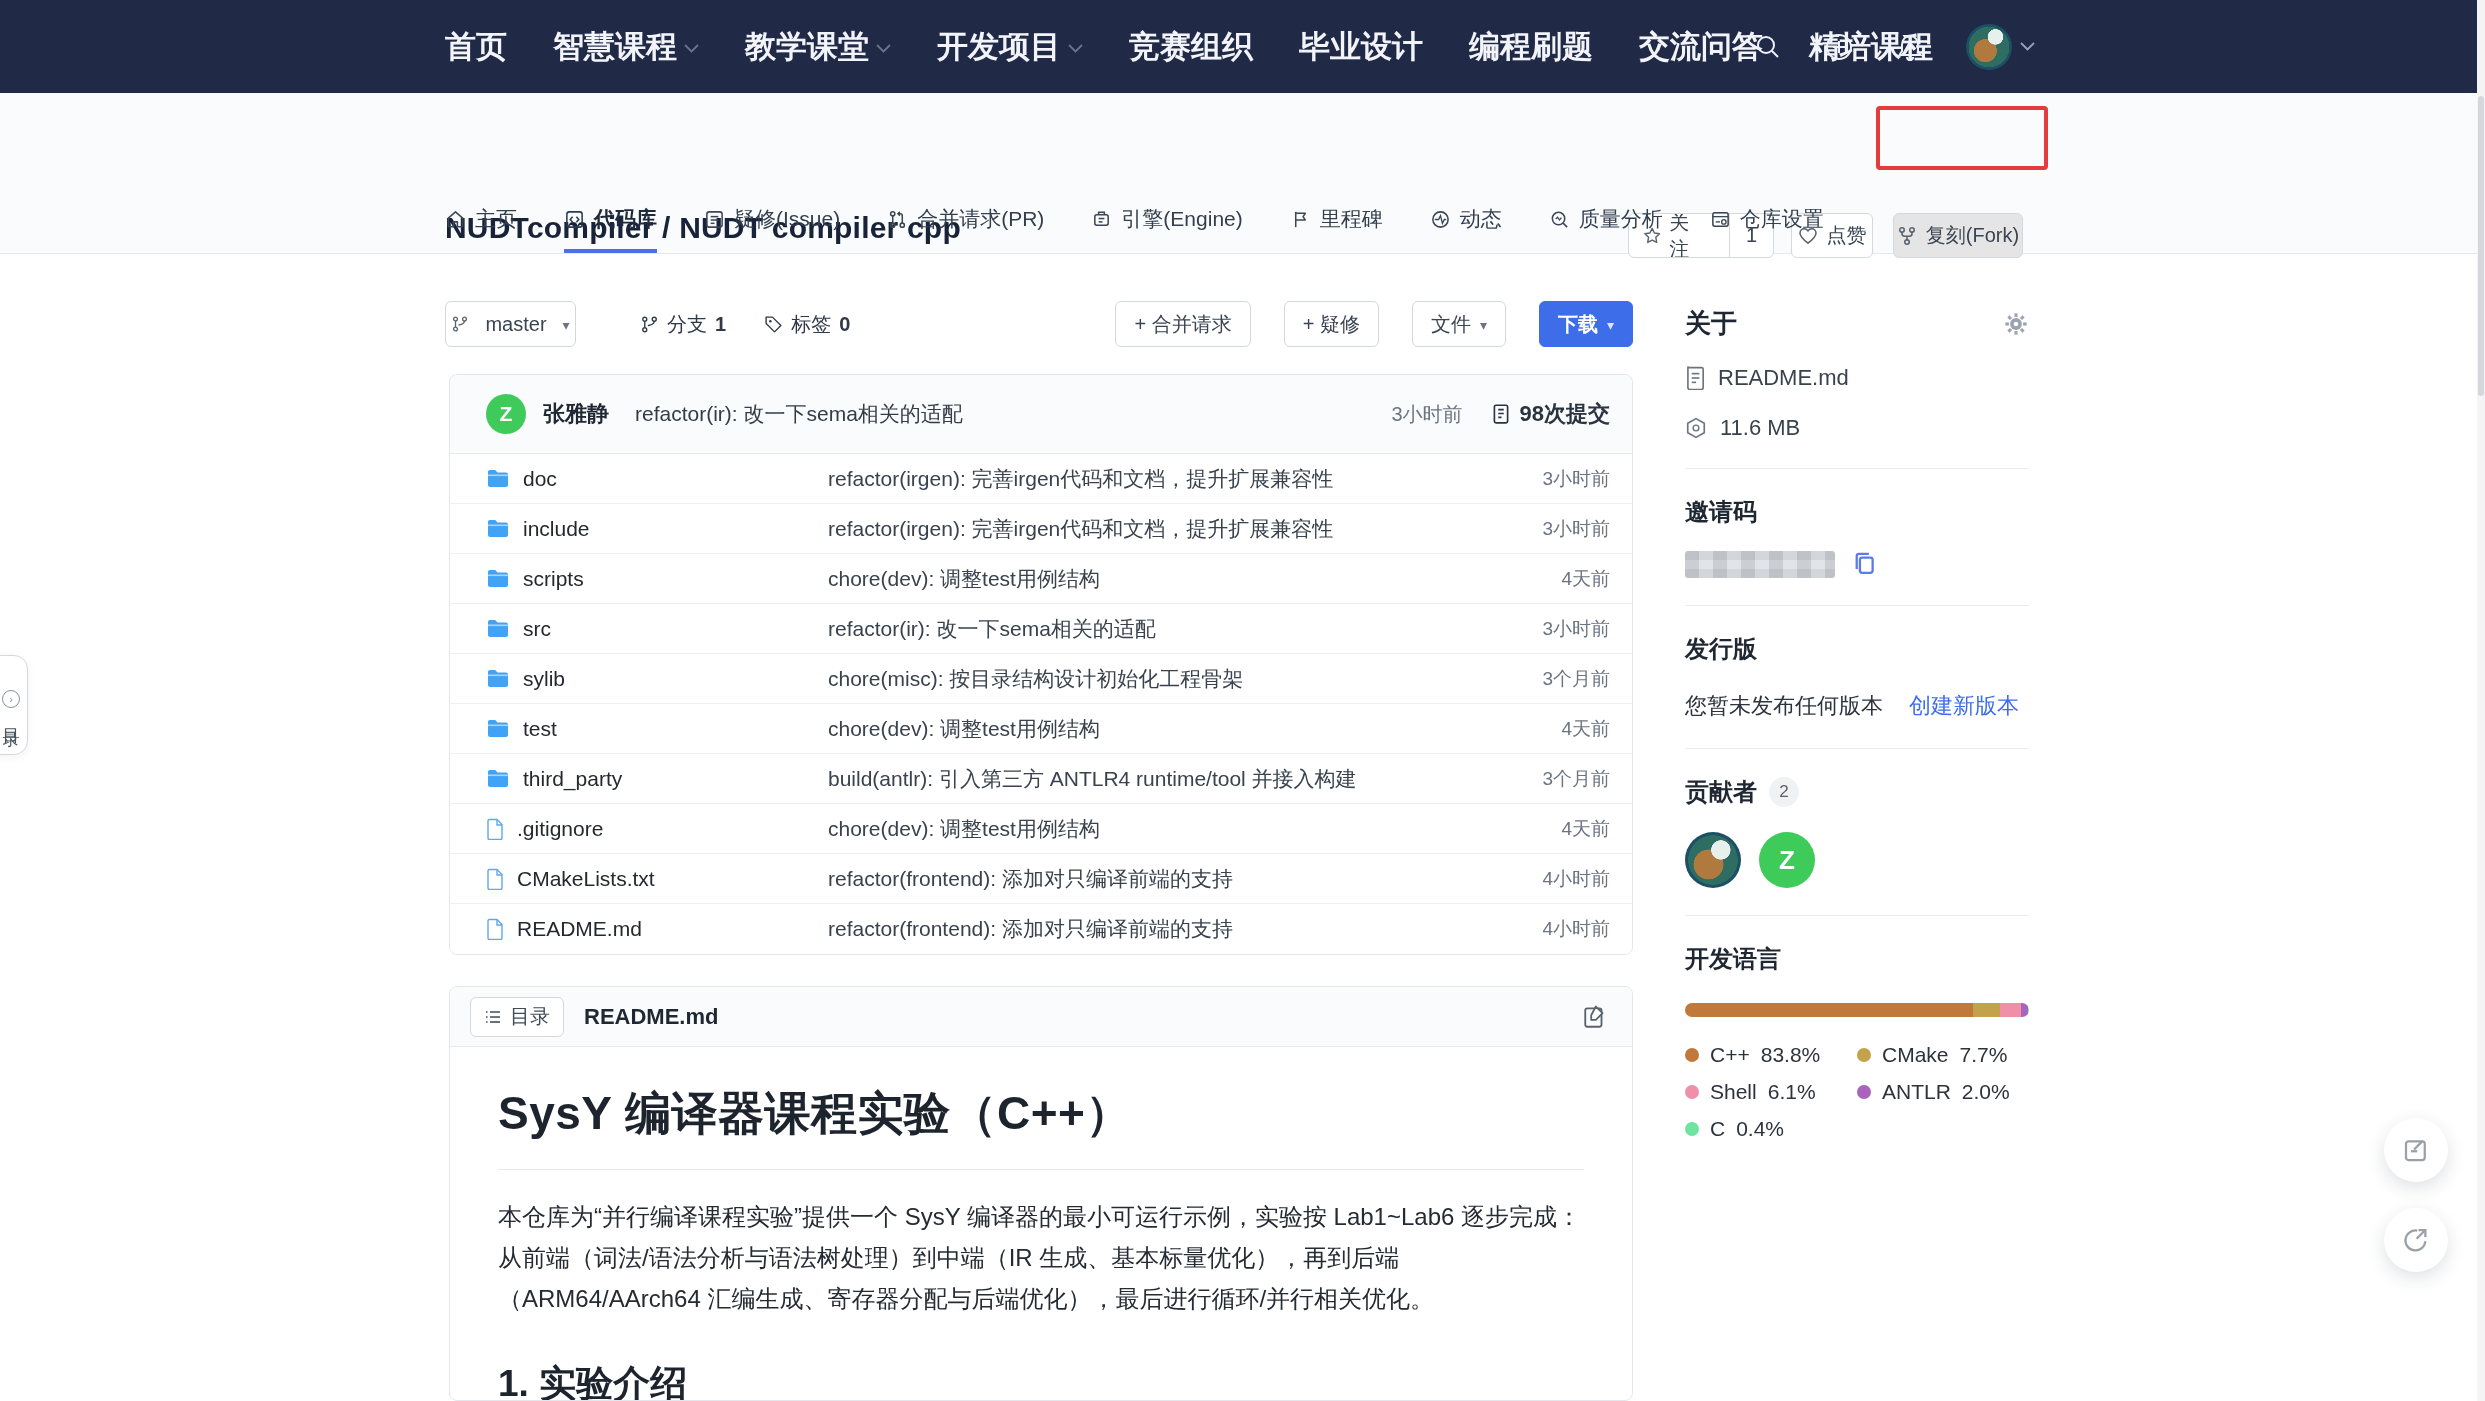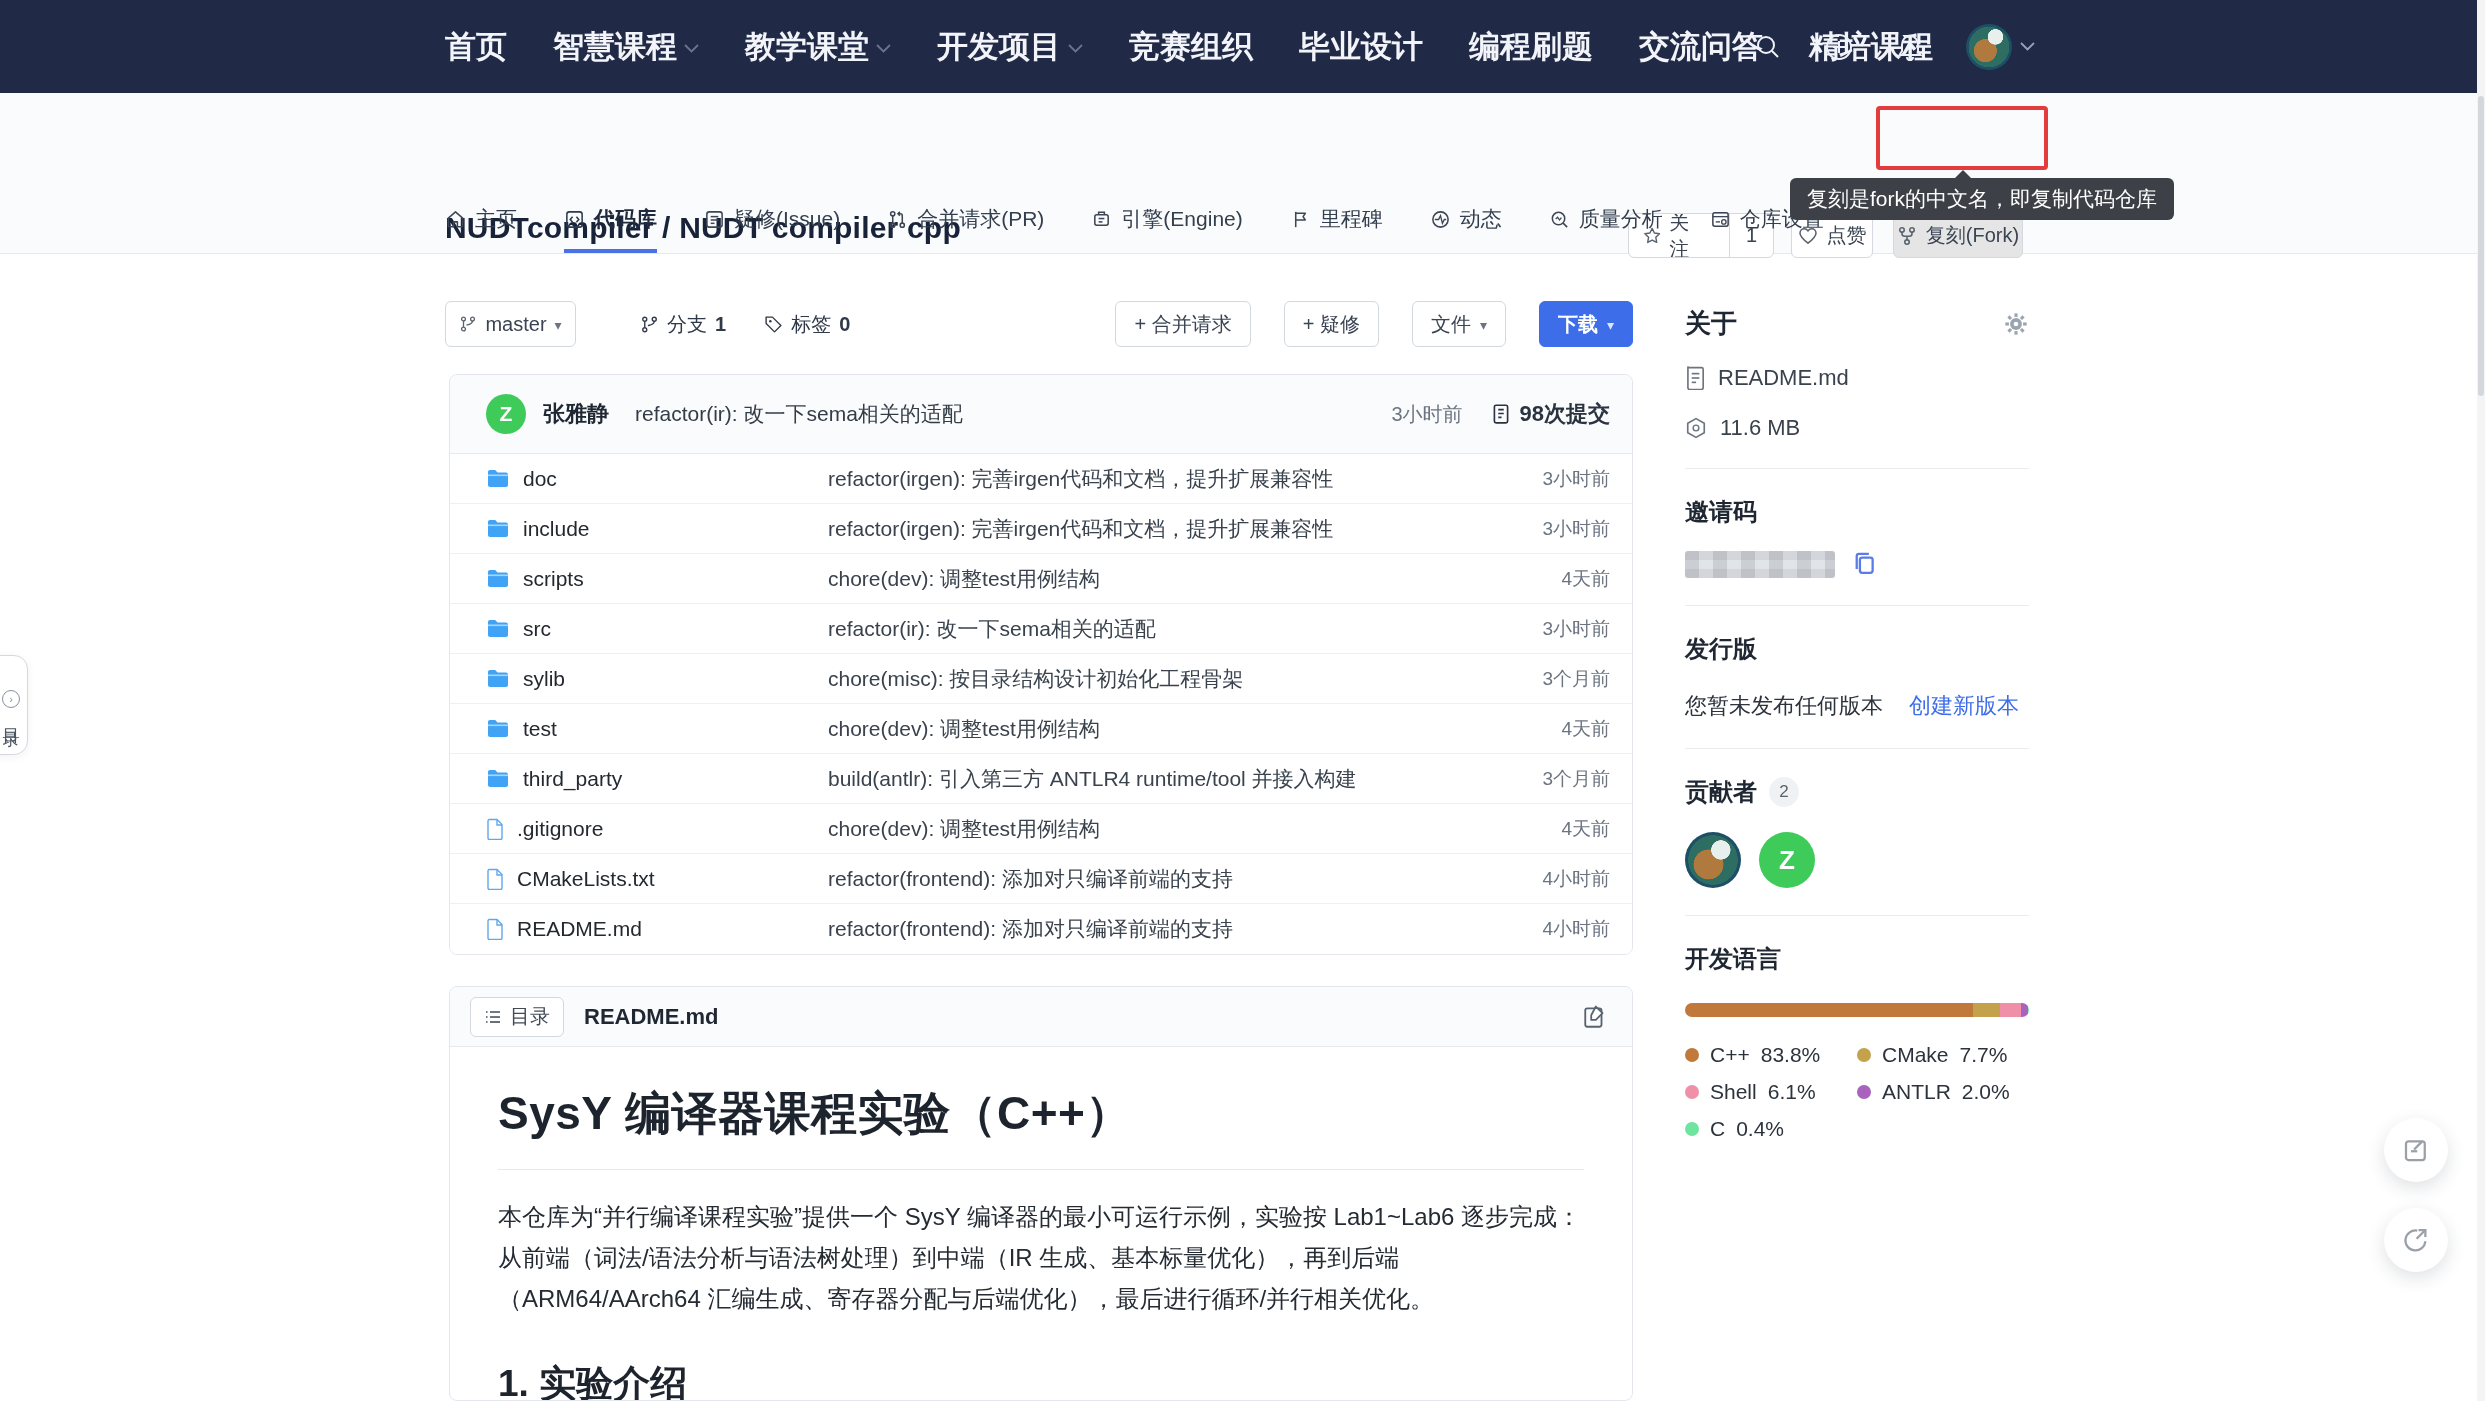--- a/index.html
+++ b/index.html
@@ -36,21 +36,21 @@
   .fork-tooltip { position:absolute; left:1790px; top:178px; height:42px; line-height:42px; padding:0 17px; background:#3d4147; color:#ffffff; font-size:21px; border-radius:6px; white-space:nowrap; z-index:30; }
   .fork-tooltip::before { content:""; position:absolute; left:164px; top:-8px; border-left:9px solid transparent; border-right:9px solid transparent; border-bottom:9px solid #3d4147; }
 
   .tabs { position:absolute; left:445px; bottom:0; display:flex; gap:47px; }
   .tab { display:flex; align-items:center; gap:9px; font-size:21px; color:#333f4e; padding-bottom:16px; cursor:pointer; white-space:nowrap; border-bottom:4px solid transparent; }
   .tab.active { color:#1f2b3d; font-weight:600; border-bottom-color:#4a72e8; }
   .tab svg { flex:none; }
 
   
   .toolbar { position:absolute; left:445px; top:301px; width:1188px; height:46px; display:flex; align-items:center; }
-  .branch-select { width:131px; height:46px; gap:8px; font-size:20px; }
+  .branch-select { width:131px; height:46px; gap:16px; font-size:20px; }
   .stat { display:flex; align-items:center; gap:8px; font-size:20px; color:#2f3947; cursor:pointer; }
   .stat b { font-weight:700; }
   .stat-branch { margin-left:64px; }
   .stat-tag { margin-left:38px; }
   .toolbar-right { margin-left:auto; display:flex; align-items:center; gap:33px; }
   .tb-btn { height:46px; padding:8px 18px; font-size:20px; }
   .tb-primary { background:#3d6de9; border-color:#3d6de9; color:#ffffff; font-weight:600; }
   .caret { font-size:14px; color:#6b7480; margin-top:2px; }
   .tb-primary .caret { color:#dce5fb; }
 
@@ -305,21 +305,20 @@
             <line x1="3" y1="8" x2="19" y2="8" stroke="#3c4654" stroke-width="1.4"></line>
             <circle cx="14.5" cy="13.5" r="2.3" fill="none" stroke="#3c4654" stroke-width="1.4"></circle>
             <line x1="6" y1="13.5" x2="10.5" y2="13.5" stroke="#3c4654" stroke-width="1.4"></line>
           </svg>
         <span>仓库设置</span>
       </div>
     </div>
   </div>
 
   <div class="fork-highlight"></div>
-  <div class="fork-tooltip">复刻是fork的中文名，即复制代码仓库</div>
 
   <div class="toolbar">
     <div class="btn branch-select">
       <svg width="18" height="18" viewBox="0 0 18 18">
           <circle cx="4.5" cy="4" r="1.9" fill="none" stroke="#59636e" stroke-width="1.3"></circle>
           <circle cx="4.5" cy="14" r="1.9" fill="none" stroke="#59636e" stroke-width="1.3"></circle>
           <circle cx="13.5" cy="4" r="1.9" fill="none" stroke="#59636e" stroke-width="1.3"></circle>
           <line x1="4.5" y1="5.9" x2="4.5" y2="12.1" stroke="#59636e" stroke-width="1.3"></line>
           <path d="M13.5 5.9c0 3-3 3.5-6 4.2" fill="none" stroke="#59636e" stroke-width="1.3"></path>
         </svg>

